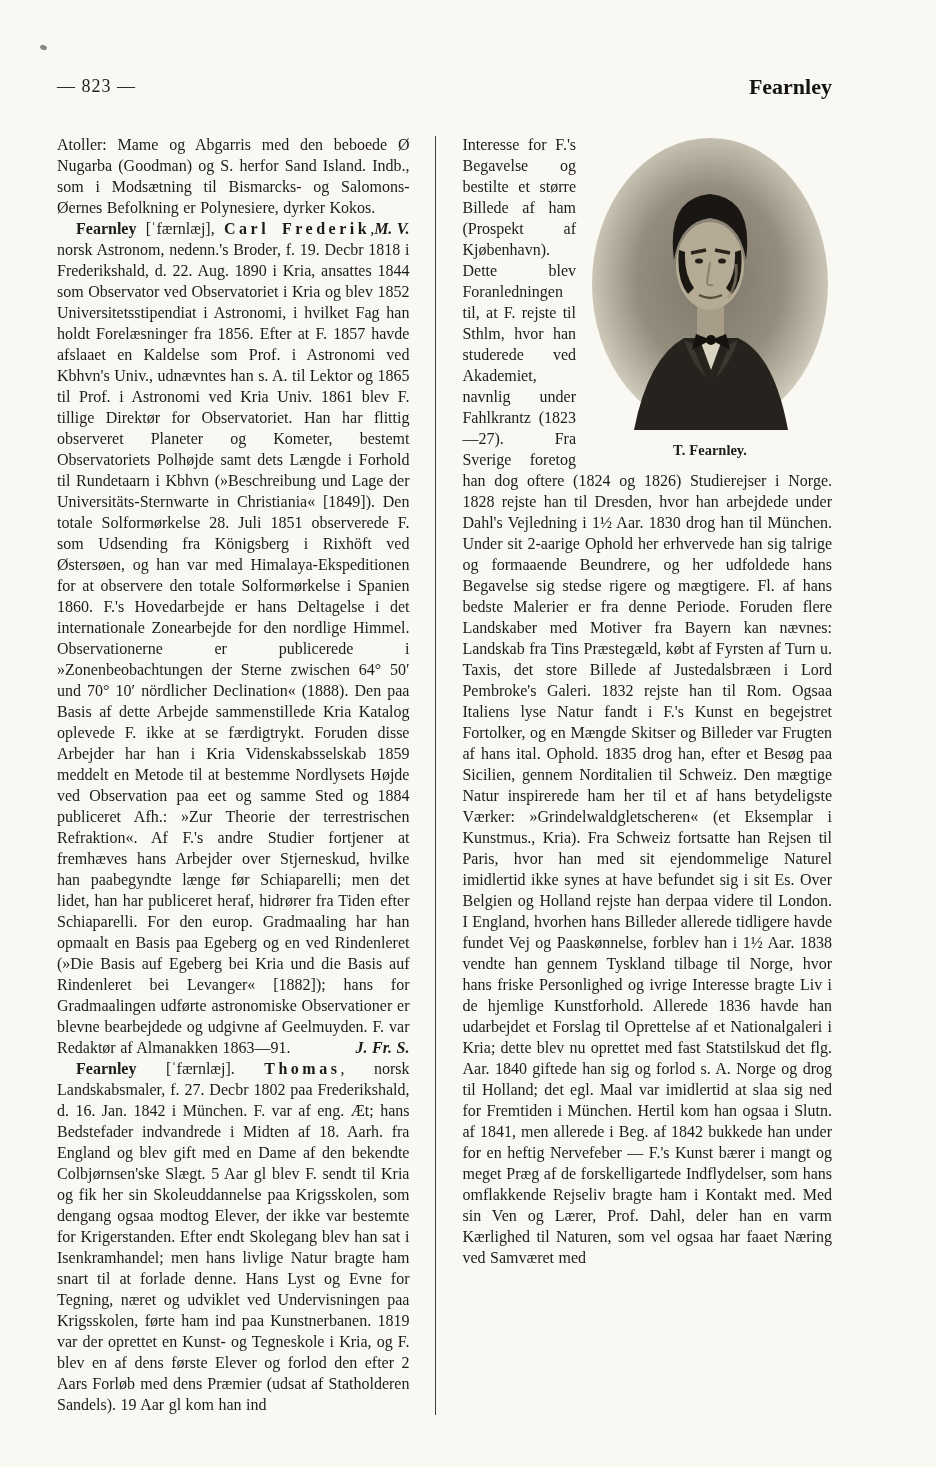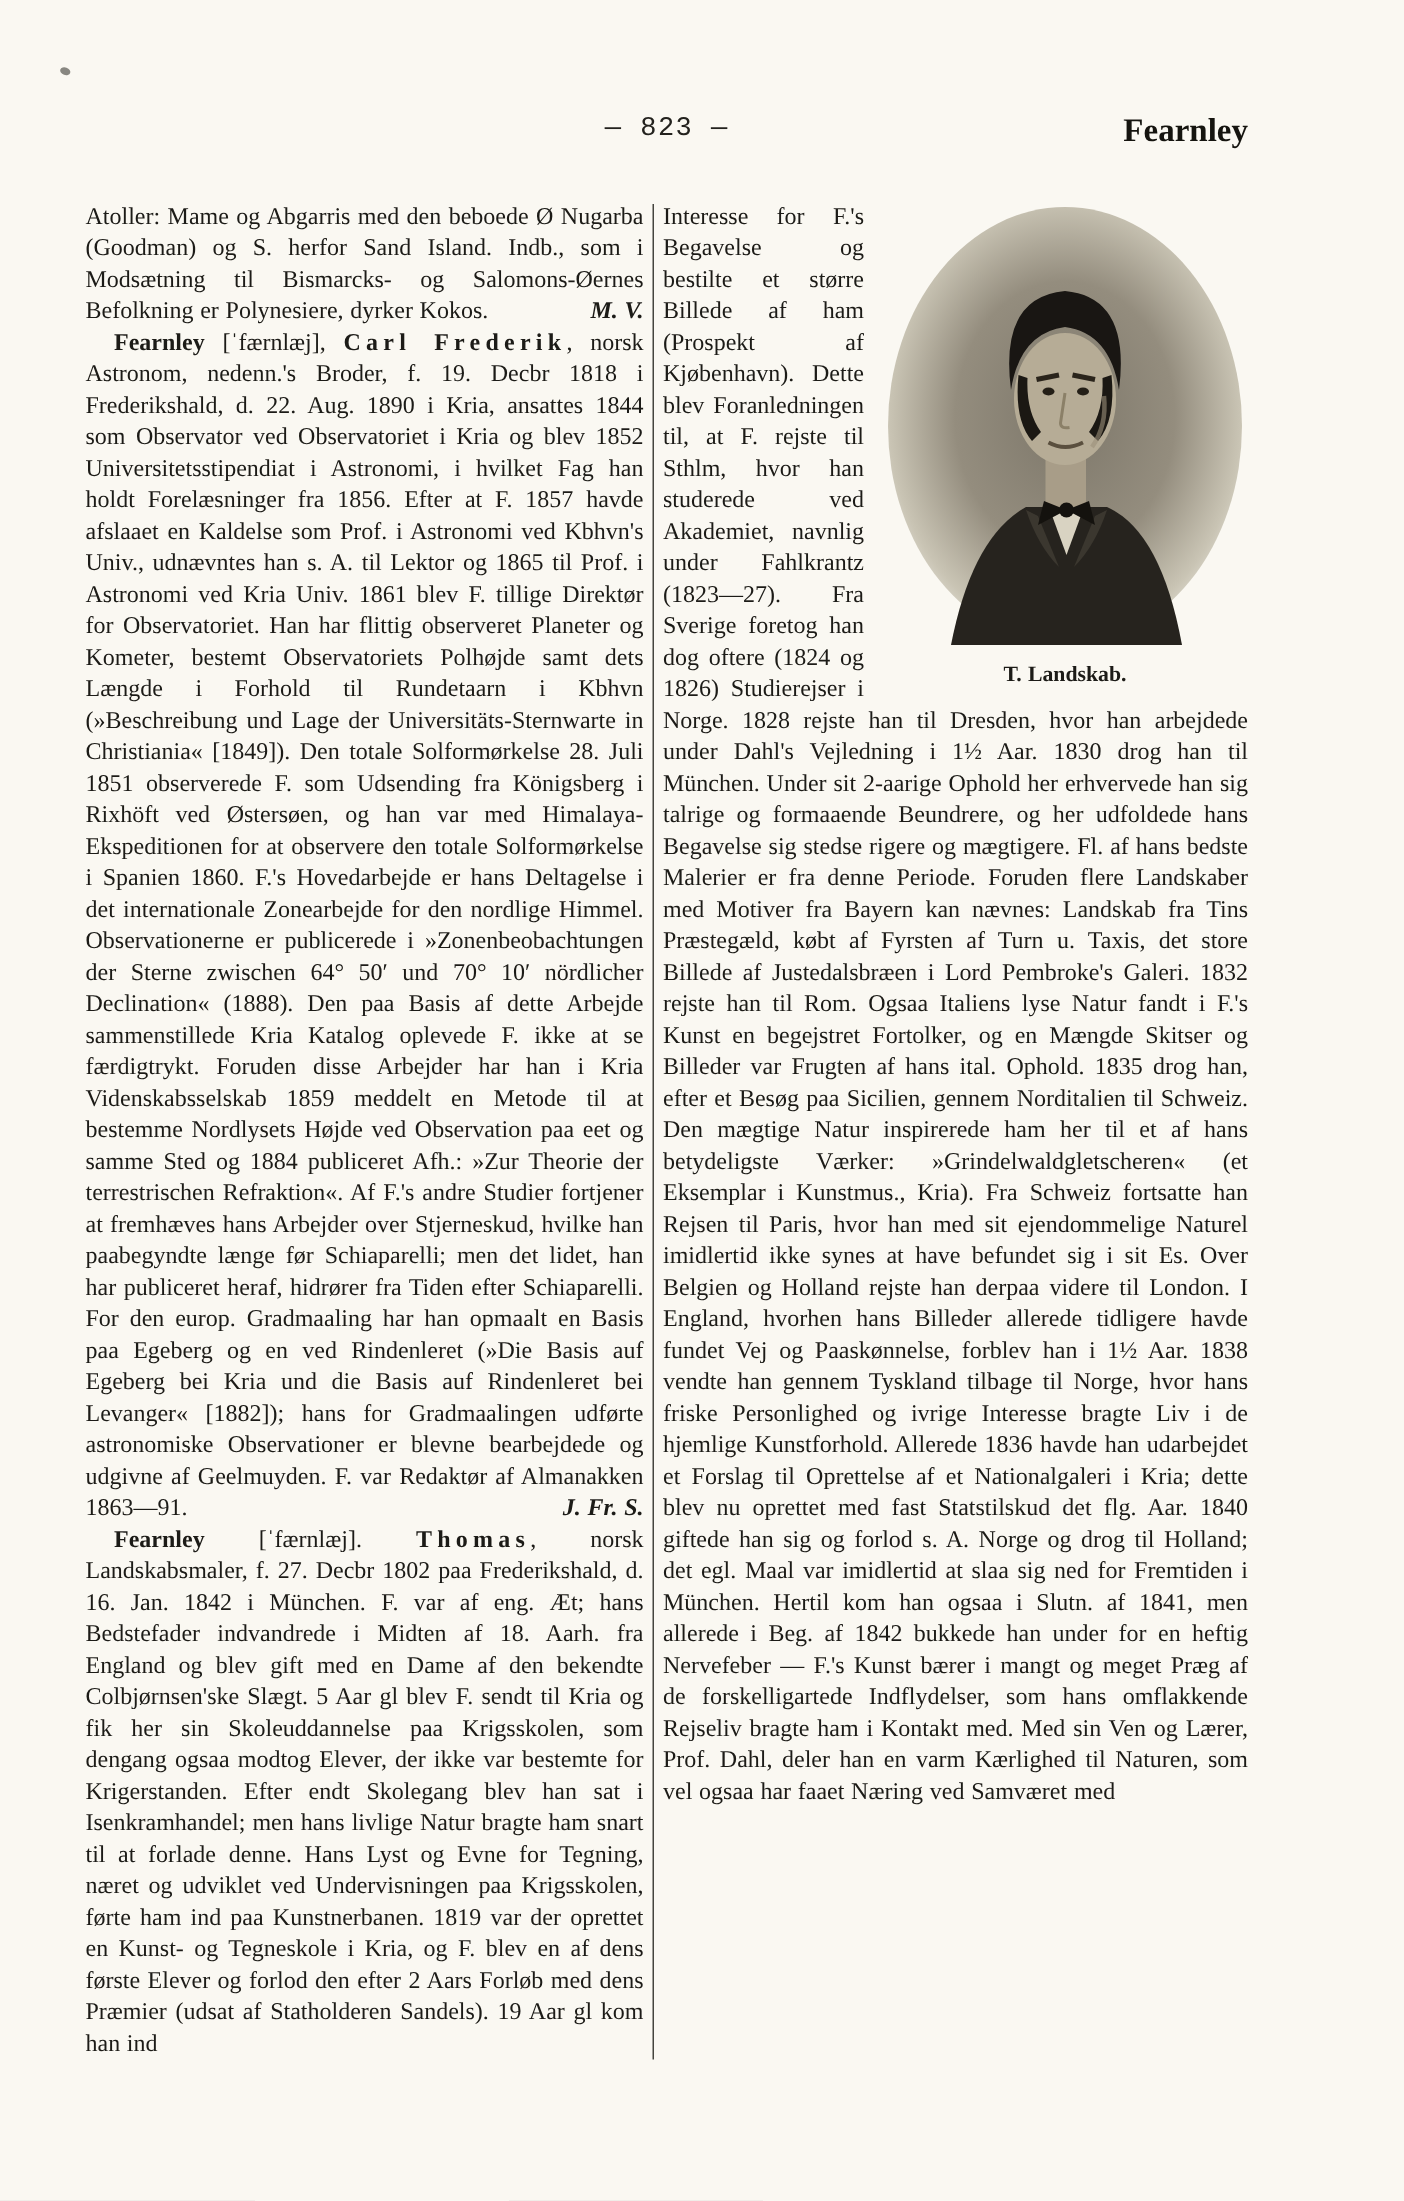--- a/index.html
+++ b/index.html
@@ -29,38 +29,38 @@
     transform: rotate(20deg);
     opacity: .8;
   }
   .header {
     position: relative;
     margin: 76px 104px 0 57px;
     height: 34px;
   }
   .page-num {
     display: block;
-    text-align: center;
+    text-align: left;
     font-size: 18px;
     letter-spacing: 1px;
     color: #23221e;
-    font-family: Liberation Mono, monospace;
   }
   .header-entry {
     position: absolute;
     right: 0;
     top: -2px;
     font-weight: bold;
     font-size: 22px;
     color: #15140f;
   }
   .columns {
     display: flex;
     margin: 24px 104px 0 57px;
     align-items: stretch;
+    gap: 20px;
   }
   .col {
     text-align: justify;
     font-size: 16px;
     line-height: 21px;
     word-spacing: 0.03em;
     hyphens: auto;
   }
   .col.left  { width: 372px; }
   .col.right { width: 390px; }
@@ -159,20 +159,20 @@
 
             <ellipse cx="111" cy="127" rx="4" ry="2.6" fill="#241f17"></ellipse>
             <ellipse cx="134" cy="127" rx="4" ry="2.6" fill="#241f17"></ellipse>
 
             <path d="M122 128 L119 148 Q119 152 125 151" stroke="#8b8068" stroke-width="2" fill="none"></path>
 
             <path d="M111 161 Q122 167 134 161" stroke="#5a4f3e" stroke-width="2.5" fill="none"></path>
 
             <path d="M148 130 Q150 150 140 164" stroke="#9b9079" stroke-width="3" fill="none" opacity="0.6"></path>
           </svg>
-          <figcaption>T. Landskab.</figcaption>
+          <figcaption>T. Fearnley.</figcaption>
         </figure>
         <span>Interesse for F.'s Begavelse og bestilte et større Billede af ham (Prospekt af Kjøbenhavn). Dette blev Foranledningen til, at F. rejste til Sthlm, hvor han studerede ved Akademiet, navnlig under Fahlkrantz (1823—27). Fra Sverige foretog han dog oftere (1824 og 1826) Studierejser i Norge. 1828 rejste han til Dresden, hvor han arbejdede under Dahl's Vejledning i 1½ Aar. 1830 drog han til München. Under sit 2-aarige Ophold her erhvervede han sig talrige og formaaende Beundrere, og her udfoldede hans Begavelse sig stedse rigere og mægtigere. Fl. af hans bedste Malerier er fra denne Periode. Foruden flere Landskaber med Motiver fra Bayern kan nævnes: Landskab fra Tins Præstegæld, købt af Fyrsten af Turn u. Taxis, det store Billede af Justedalsbræen i Lord Pembroke's Galeri. 1832 rejste han til Rom. Ogsaa Italiens lyse Natur fandt i F.'s Kunst en begejstret Fortolker, og en Mængde Skitser og Billeder var Frugten af hans ital. Ophold. 1835 drog han, efter et Besøg paa Sicilien, gennem Norditalien til Schweiz. Den mægtige Natur inspirerede ham her til et af hans betydeligste Værker: »Grindelwaldgletscheren« (et Eksemplar i Kunstmus., Kria). Fra Schweiz fortsatte han Rejsen til Paris, hvor han med sit ejendommelige Naturel imidlertid ikke synes at have befundet sig i sit Es. Over Belgien og Holland rejste han derpaa videre til London. I England, hvorhen hans Billeder allerede tidligere havde fundet Vej og Paaskønnelse, forblev han i 1½ Aar. 1838 vendte han gennem Tyskland tilbage til Norge, hvor hans friske Personlighed og ivrige Interesse bragte Liv i de hjemlige Kunstforhold. Allerede 1836 havde han udarbejdet et Forslag til Oprettelse af et Nationalgaleri i Kria; dette blev nu oprettet med fast Statstilskud det flg. Aar. 1840 giftede han sig og forlod s. A. Norge og drog til Holland; det egl. Maal var imidlertid at slaa sig ned for Fremtiden i München. Hertil kom han ogsaa i Slutn. af 1841, men allerede i Beg. af 1842 bukkede han under for en heftig Nervefeber — F.'s Kunst bærer i mangt og meget Præg af de forskelligartede Indflydelser, som hans omflakkende Rejseliv bragte ham i Kontakt med. Med sin Ven og Lærer, Prof. Dahl, deler han en varm Kærlighed til Naturen, som vel ogsaa har faaet Næring ved Samværet med</span>
       </div>
     </div>
 
   </div>
 </div>
 
 </body></html>

